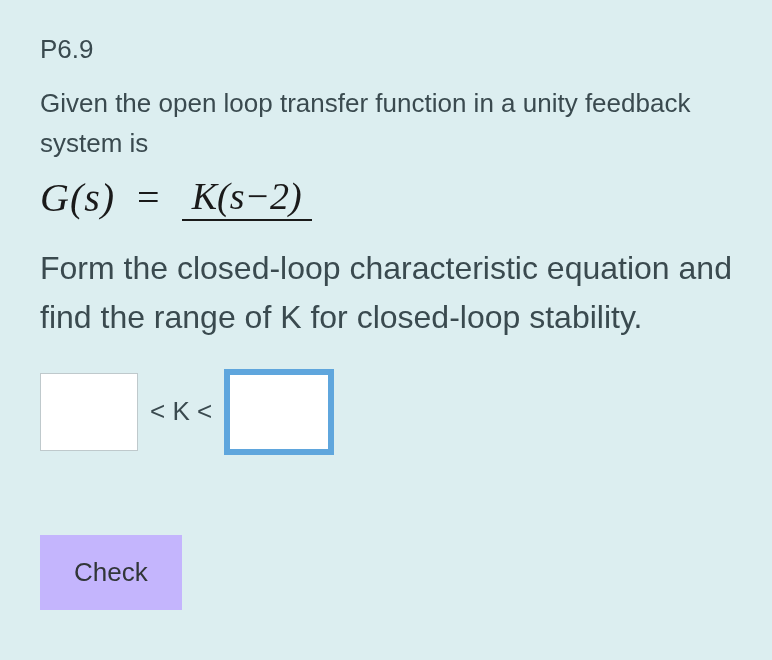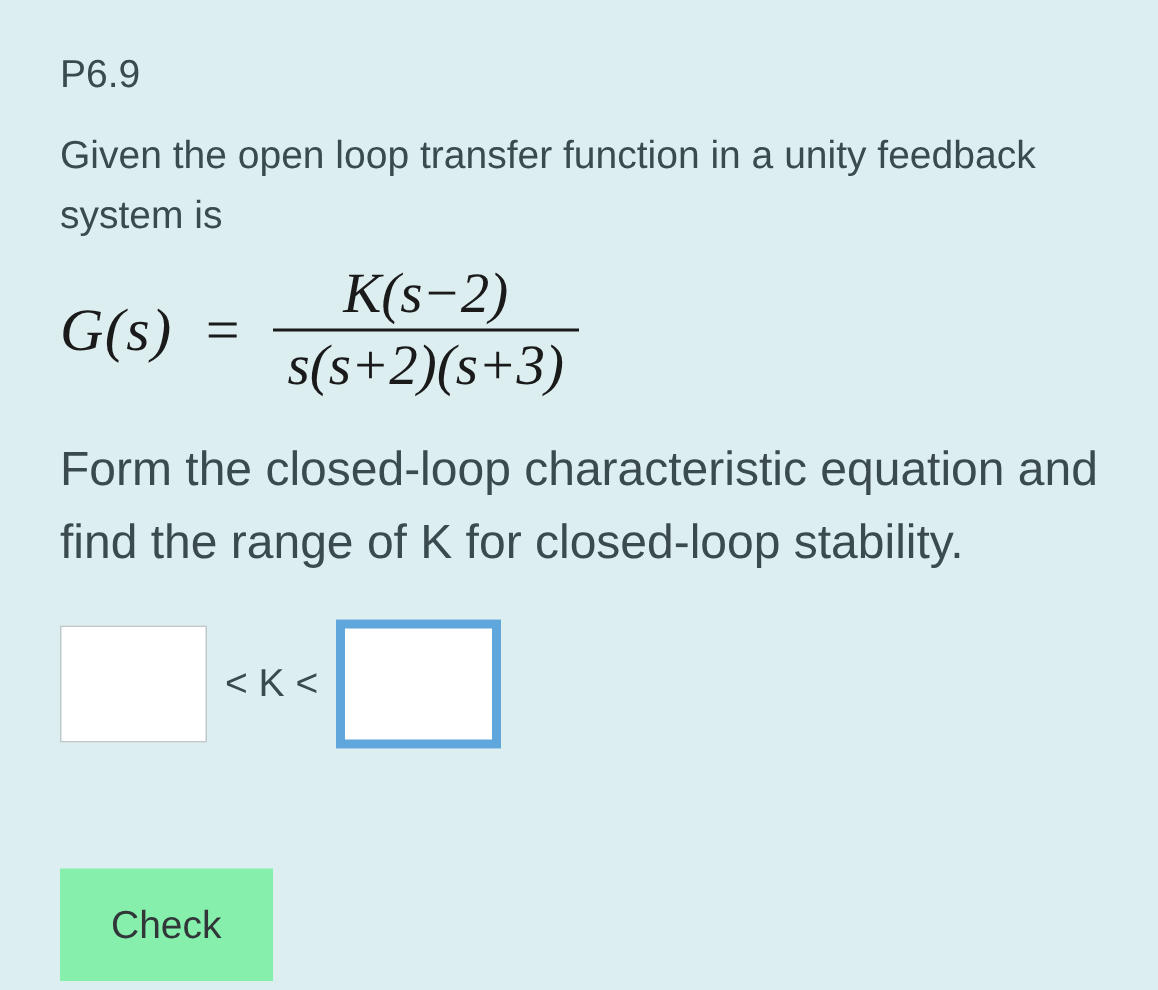--- a/index.html
+++ b/index.html
@@ -66,21 +66,21 @@
       width: 110px;
       height: 86px;
     }
     .between {
       font-size: 26px;
       color: #3a4a4f;
       padding: 0 4px;
     }
     .check-btn {
       display: inline-block;
-      background: #86efac;
+      background: #c4b5fd;
       color: #313638;
       font-size: 26px;
       padding: 22px 34px;
       border: none;
       cursor: pointer;
       font-family: inherit;
     }
   </style>
 </head>
 <body>
@@ -91,21 +91,20 @@
 
 <div class="intro">Given the open loop transfer function in a unity feedback system is</div>
 
 <div class="equation-wrap">
   <div class="equation">
     <span class="lhs"><span>G(s)</span></span>
     <span class="eq-sign upright">=</span>
     <span class="frac">
       <span class="num">K(s−2)</span>
       <span class="bar"></span>
-      <span class="den">s(s+2)(s+3)</span>
     </span>
   </div>
 </div>
 
 <div class="task">Form the closed-loop characteristic equation and find the range of K for closed-loop stability.</div>
 
 <div class="answer-row">
   <input type="text" class="ans-input" value="" style="">
   <span class="between">&lt; K &lt;</span>
   <input type="text" class="ans-input focused" value="" style="">

